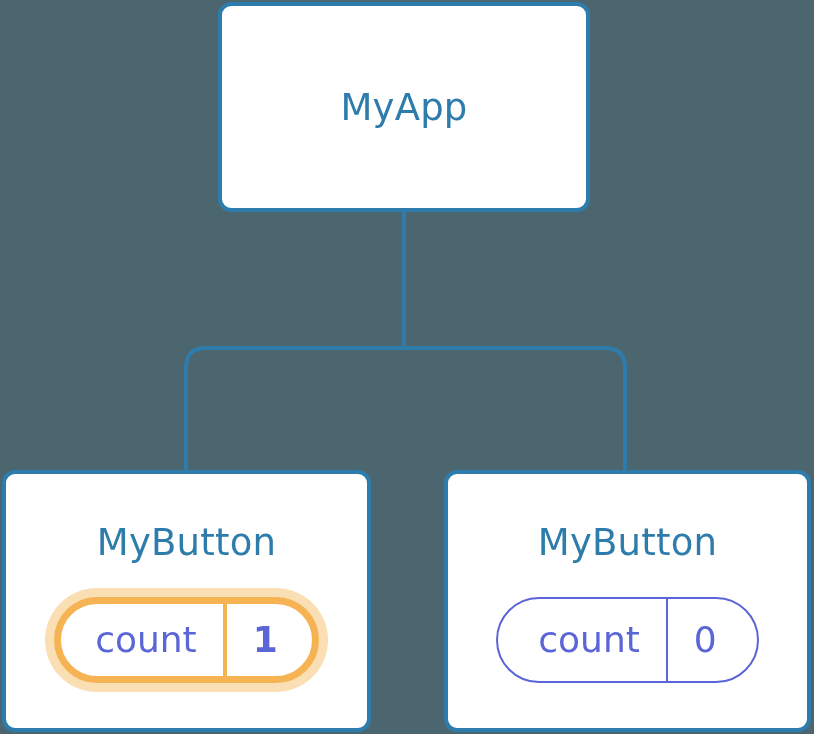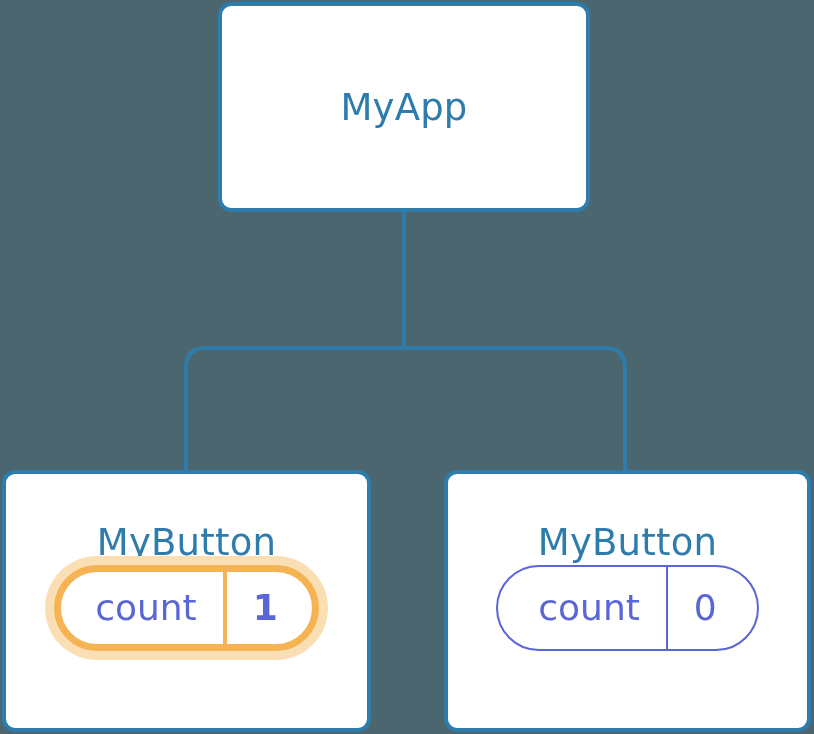--- a/index.html
+++ b/index.html
@@ -77,21 +77,21 @@
     height: 262px;
   }
 
   .child-title-wrap {
     margin-top: 50px;
   }
 
   
   .pill-area {
     position: relative;
-    margin-top: 4px;
+    margin-top: 36px;
     display: flex;
     justify-content: center;
     align-items: center;
     width: 100%;
   }
 
   .pill {
     position: relative;
     display: flex;
     align-items: stretch;

